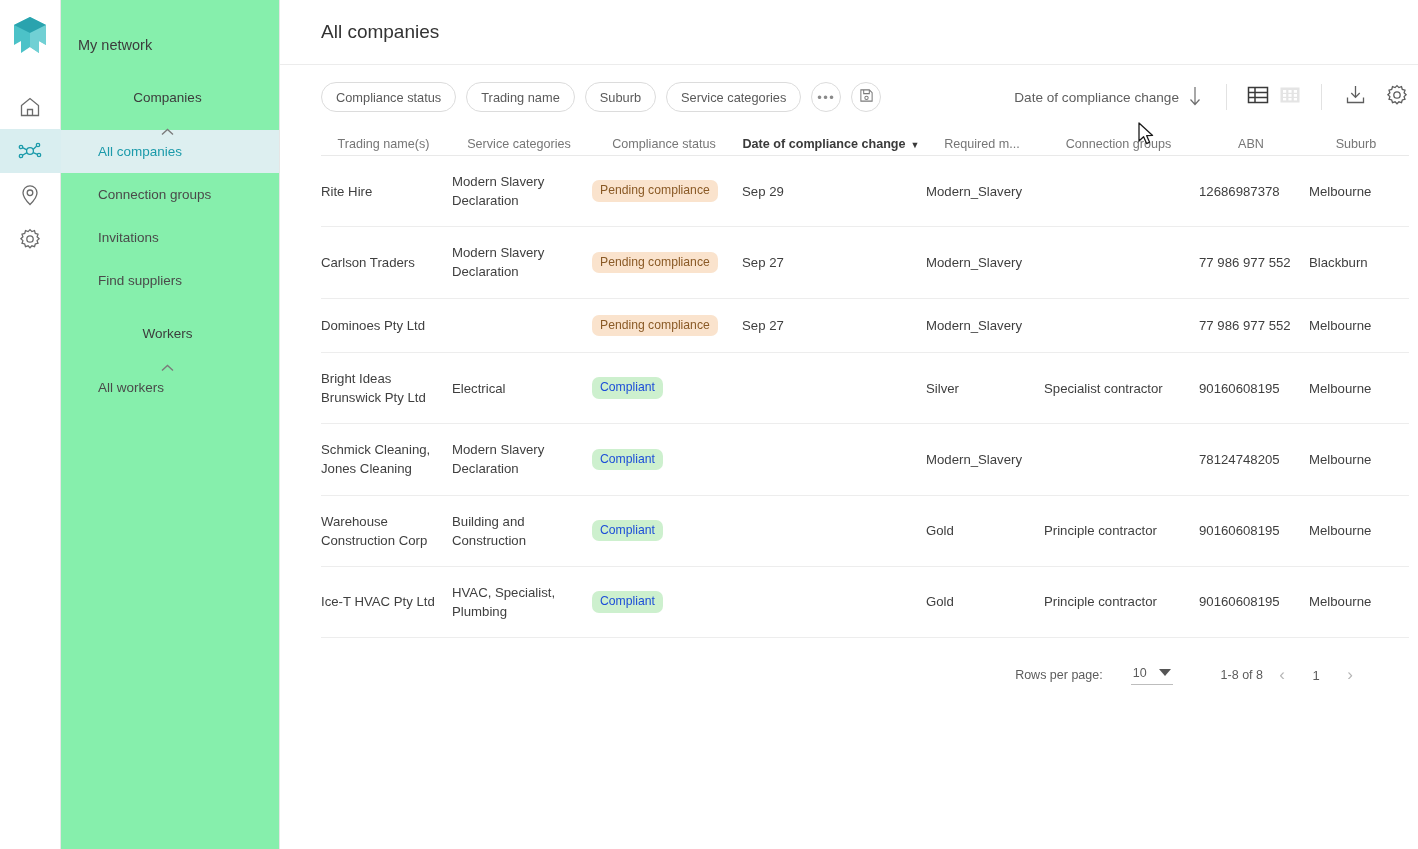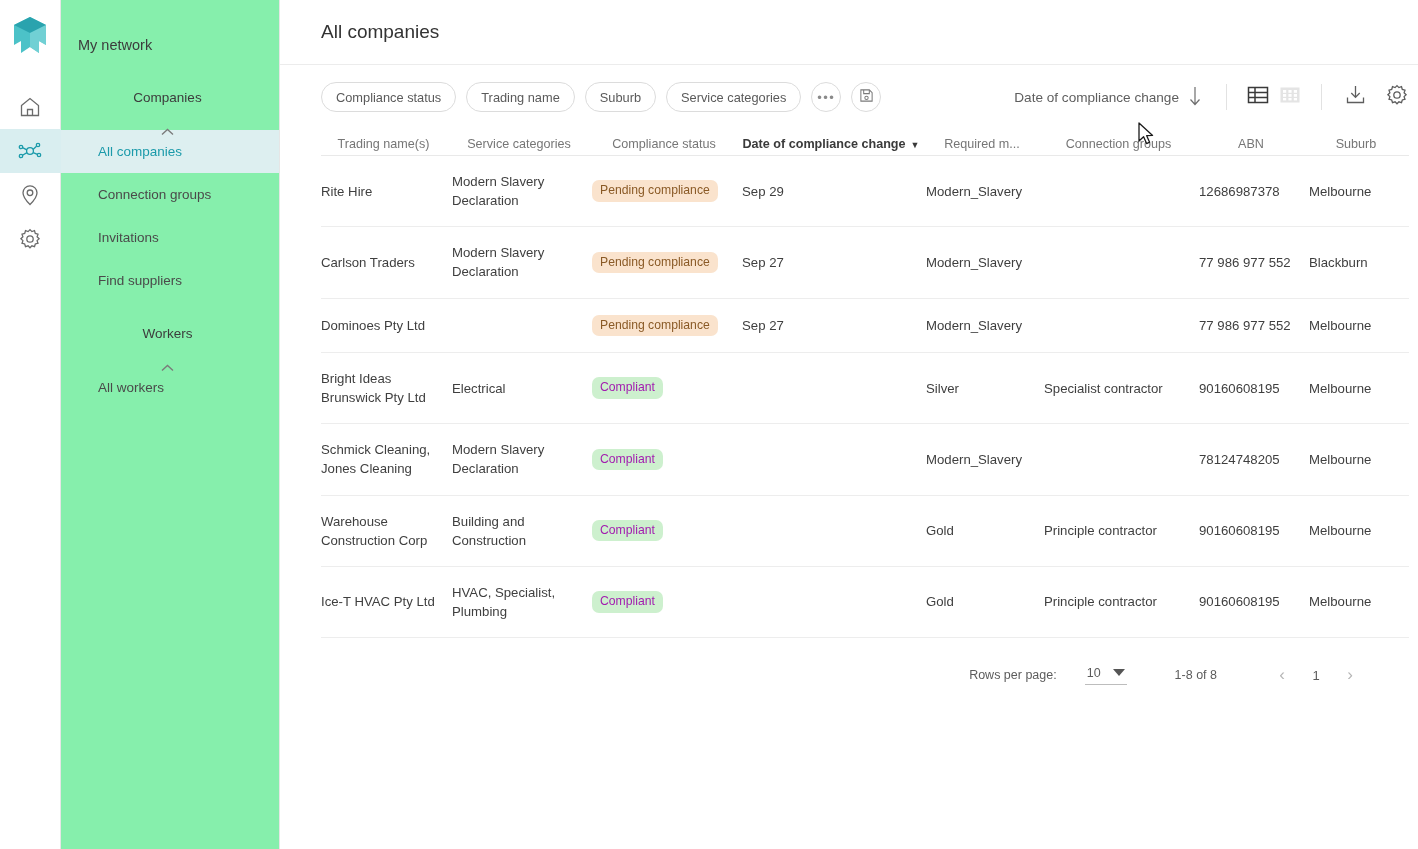--- a/index.html
+++ b/index.html
@@ -113,36 +113,36 @@
   .col-date   { width: 184px; }
   .col-req    { width: 118px; }
   .col-conn   { width: 155px; }
   .col-abn    { width: 110px; }
   .col-suburb { width: 100px; }
   .badge {
     display: inline-block; padding: 4px 8px; border-radius: 7px;
     font-size: 12.2px; line-height: 1.1; white-space: nowrap;
   }
   .badge.pending   { background: #fae3cd; color: #8a5a26; }
-  .badge.compliant { background: #cdf0ce; color: #a21caf; }
+  .badge.compliant { background: #cdf0ce; color: #1d4ed8; }
 
   
   .pager {
     display: flex; align-items: center; justify-content: flex-end;
     gap: 4px; padding: 22px 44px 0 0; font-size: 12.5px; color: #5c5c5c;
   }
   .rpp-label { margin-right: 24px; }
   .rpp-select {
     display: inline-flex; align-items: center; gap: 12px;
     border-bottom: 1px solid #bdbdbd; padding: 0 2px 4px 2px;
     cursor: pointer; margin-right: 44px;
   }
   .caret-down { width: 0; height: 0; border-left: 6px solid transparent;
     border-right: 6px solid transparent; border-top: 7px solid #555; }
-  .range { margin-right: 46px; }
+  .range { }
   .pg-btn { width: 30px; height: 30px; display: flex; align-items: center;
     justify-content: center; cursor: pointer; color: #b6b6b6; font-size: 17px; }
   .pg-num { width: 30px; text-align: center; color: #5c5c5c; font-size: 13px; cursor: pointer; }
 
   
   .cursor { position: absolute; left: 858px; top: 122px; pointer-events: none; }
 </style>
 </head>
 <body>
 

